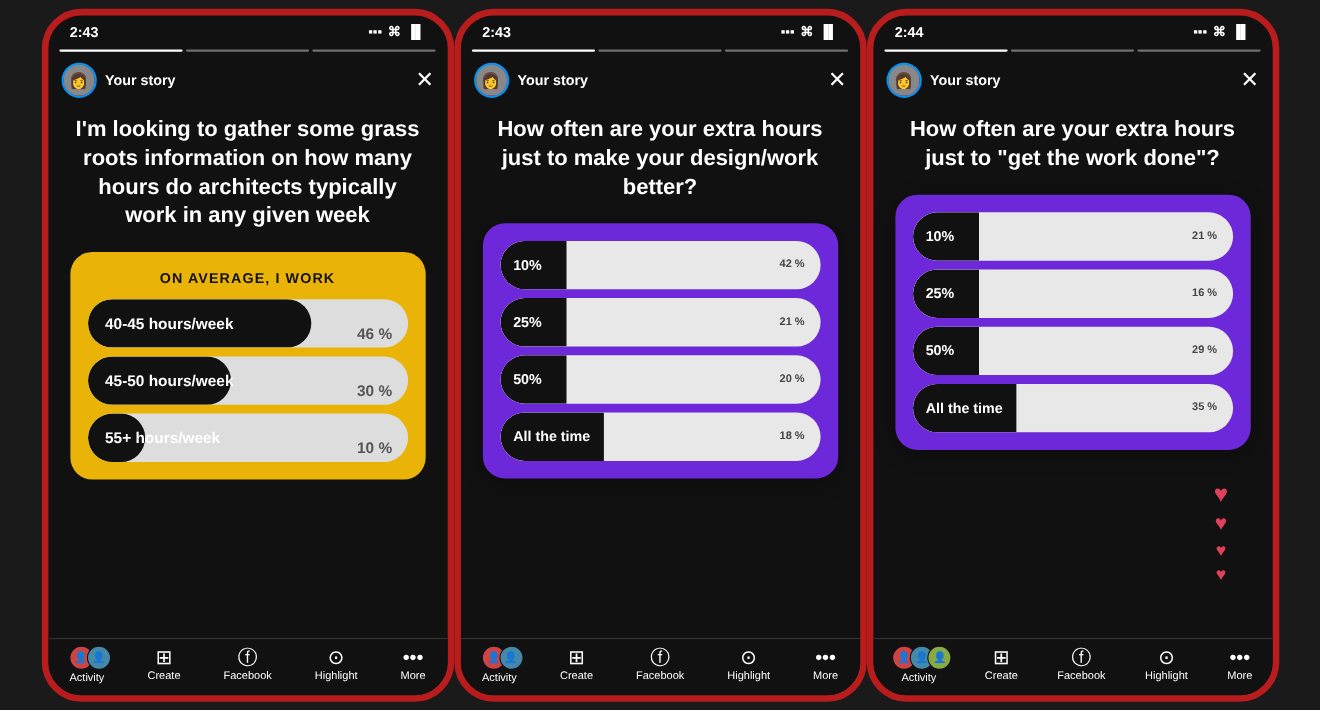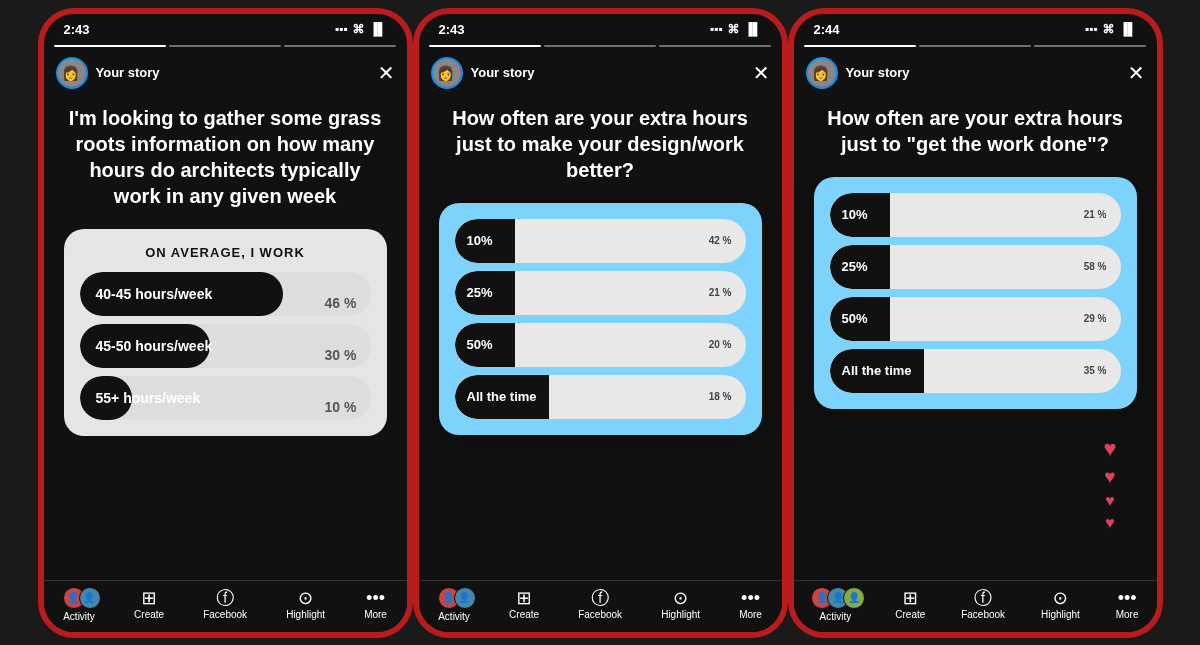--- a/index.html
+++ b/index.html
@@ -104,21 +104,21 @@
     }
     .story-question {
       color: white;
       font-size: 20px;
       font-weight: 700;
       text-align: center;
       line-height: 1.3;
       margin-bottom: 20px;
     }
     .poll-card {
-      background: #e5e5e5;
+      background: #eab308;
       border-radius: 20px;
       padding: 16px;
       width: 100%;
     }
     .poll-title {
       color: #111;
       font-size: 13px;
       font-weight: 800;
       text-align: center;
       letter-spacing: 1px;
@@ -161,21 +161,21 @@
       font-weight: 700;
       padding-right: 14px;
       min-width: 44px;
       text-align: right;
       margin-top: 19px;
     }
     .poll-pct.light { color: #555; }
 
     
     .poll-card-white {
-      background: #7dd3fc;
+      background: #6d28d9;
       border-radius: 20px;
       padding: 16px;
       width: 100%;
       box-shadow: 0 4px 20px rgba(0,0,0,0.3);
       text-align: center;
     }
     .poll-row {
       display: flex;
       align-items: center;
       margin-bottom: 8px;
@@ -439,21 +439,21 @@
   </div>
   <div class="story-content">
     <div class="story-question">How often are your extra hours just to "get the work done"?</div>
     <div class="poll-card-white">
       <div class="poll-row">
         <div class="poll-row-label-box">10%</div>
         <span class="poll-row-pct">21 %</span>
       </div>
       <div class="poll-row">
         <div class="poll-row-label-box">25%</div>
-        <span class="poll-row-pct">58 %</span>
+        <span class="poll-row-pct">16 %</span>
       </div>
       <div class="poll-row">
         <div class="poll-row-label-box">50%</div>
         <span class="poll-row-pct">29 %</span>
       </div>
       <div class="poll-row">
         <div class="poll-row-label-box">All the time</div>
         <span class="poll-row-pct">35 %</span>
       </div>
     </div>

